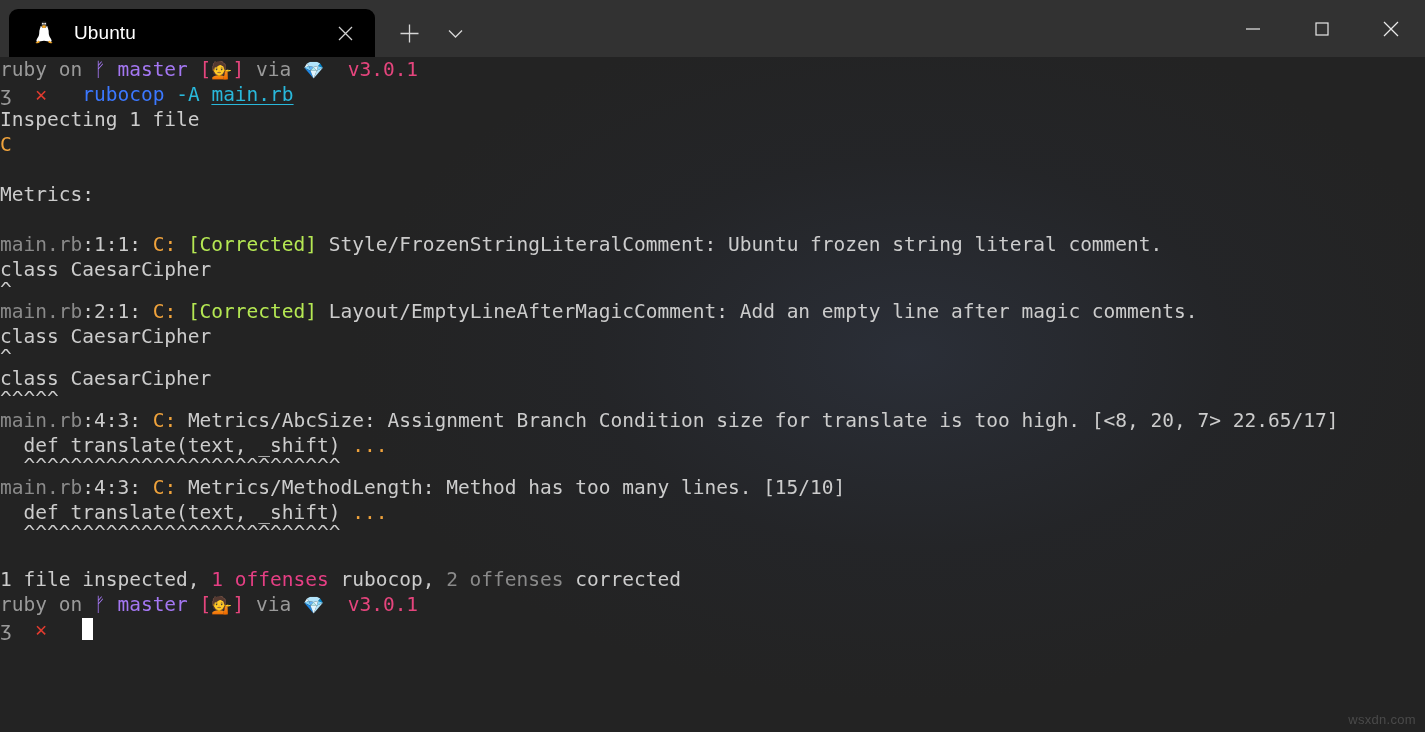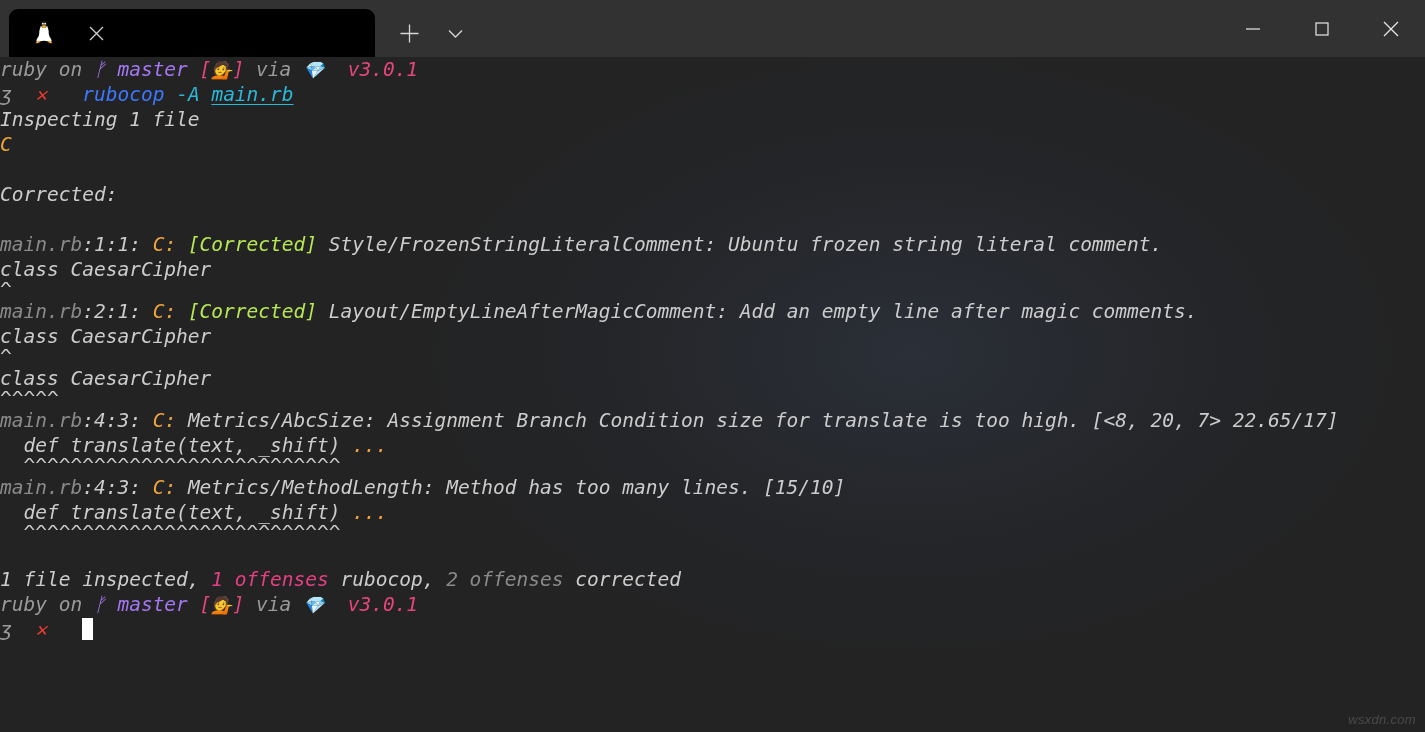--- a/index.html
+++ b/index.html
@@ -110,21 +110,20 @@
   .terminal {
     position: absolute;
     top: 57px; left: 0;
     width: 1425px;
     height: 675px;
     background:
       radial-gradient(ellipse 760px 470px at 64% 44%, rgba(54,64,86,0.40) 0%, rgba(40,47,64,0.16) 42%, rgba(0,0,0,0) 74%),
       #232323;
     overflow: hidden;
     padding: 0;
-    font-style: italic;
   }
 
   .term-inner {
     position: relative;
     padding: 0 0 0 0;
   }
 
   .line {
     height: 25px;
     line-height: 25px;
@@ -192,20 +191,21 @@
           <ellipse cx="12" cy="3.6" rx="2.9" ry="3.4" fill="#1b1b1b"></ellipse>
           <ellipse cx="10.85" cy="3.1" rx="0.95" ry="1.35" fill="#ffffff"></ellipse>
           <ellipse cx="13.15" cy="3.1" rx="0.95" ry="1.35" fill="#ffffff"></ellipse>
           <circle cx="10.95" cy="3.35" r="0.62" fill="#101010"></circle>
           <circle cx="13.05" cy="3.35" r="0.62" fill="#101010"></circle>
           <path d="M12 4.3c1.1 0 1.9 0.7 1.9 1.35S13 6.9 12 6.9s-1.9-0.6-1.9-1.25S10.9 4.3 12 4.3z" fill="#f5a623"></path>
           <path d="M6.6 19.4c-0.9 1.1-1.9 1.6-2.6 1.9-0.6 0.3-0.3 0.9 0.4 0.9 1.6 0 2.8-0.5 3.6-1.3z" fill="#f5a623"></path>
           <path d="M17.4 19.4c0.9 1.1 1.9 1.6 2.6 1.9 0.6 0.3 0.3 0.9-0.4 0.9-1.6 0-2.8-0.5-3.6-1.3z" fill="#f5a623"></path>
         </svg>
       </span>
+      <span class="tab-title">Ubuntu</span>
       <span class="tab-close">
         <svg width="17" height="17" viewBox="0 0 17 17">
           <path d="M2 2 L15 15 M15 2 L2 15" stroke="#d0d0d0" stroke-width="1.3" fill="none"></path>
         </svg>
       </span>
     </div>
 
     <div class="tabbar-btn spaced">
       <svg width="21" height="21" viewBox="0 0 21 21">
         <path d="M10.5 1.5 L10.5 19.5 M1.5 10.5 L19.5 10.5" stroke="#d6d6d6" stroke-width="1.3" fill="none"></path>
@@ -244,21 +244,21 @@
     <div class="line"><span class="c-gray">ruby</span><span class="c-gray"> </span><span class="c-gray">on</span><span> </span><span class="c-purple">ᚠ</span><span> </span><span class="c-purple">master</span><span> </span><span class="c-pink">[</span><span class="emoji">💁</span><span class="c-pink">]</span><span> </span><span class="c-gray">via</span><span> </span><span class="emoji">💎</span><span>  </span><span class="c-pink">v3.0.1</span></div>
 
     <div class="line"><span class="c-gray">ʒ</span><span>  </span><span class="c-red">✕</span><span>   </span><span class="c-blue">rubocop</span><span> </span><span class="c-cyan">-A</span><span> </span><span class="c-cyan underline">main.rb</span></div>
 
     <div class="line">Inspecting 1 file</div>
 
     <div class="line c-orange">C</div>
 
     <div class="line blank">&nbsp;</div>
 
-    <div class="line">Corrected:</div>
+    <div class="line">Metrics:</div>
 
     <div class="line blank">&nbsp;</div>
 
     <div class="line"><span class="c-dim">main.rb</span><span class="c-white">:1:1:</span><span> </span><span class="c-orange">C:</span><span> </span><span class="c-green">[Corrected]</span><span> </span><span class="c-white">Style/FrozenStringLiteralComment: Ubuntu frozen string literal comment.</span></div>
     <div class="line c-white"><span>class CaesarCipher</span><span class="c-orange"></span></div>
     <div class="line caretline c-white">^</div>
 
     <div class="line"><span class="c-dim">main.rb</span><span class="c-white">:2:1:</span><span> </span><span class="c-orange">C:</span><span> </span><span class="c-green">[Corrected]</span><span> </span><span class="c-white">Layout/EmptyLineAfterMagicComment: Add an empty line after magic comments.</span></div>
     <div class="line c-white"><span>class CaesarCipher</span><span class="c-orange"></span></div>
     <div class="line caretline c-white">^</div>

